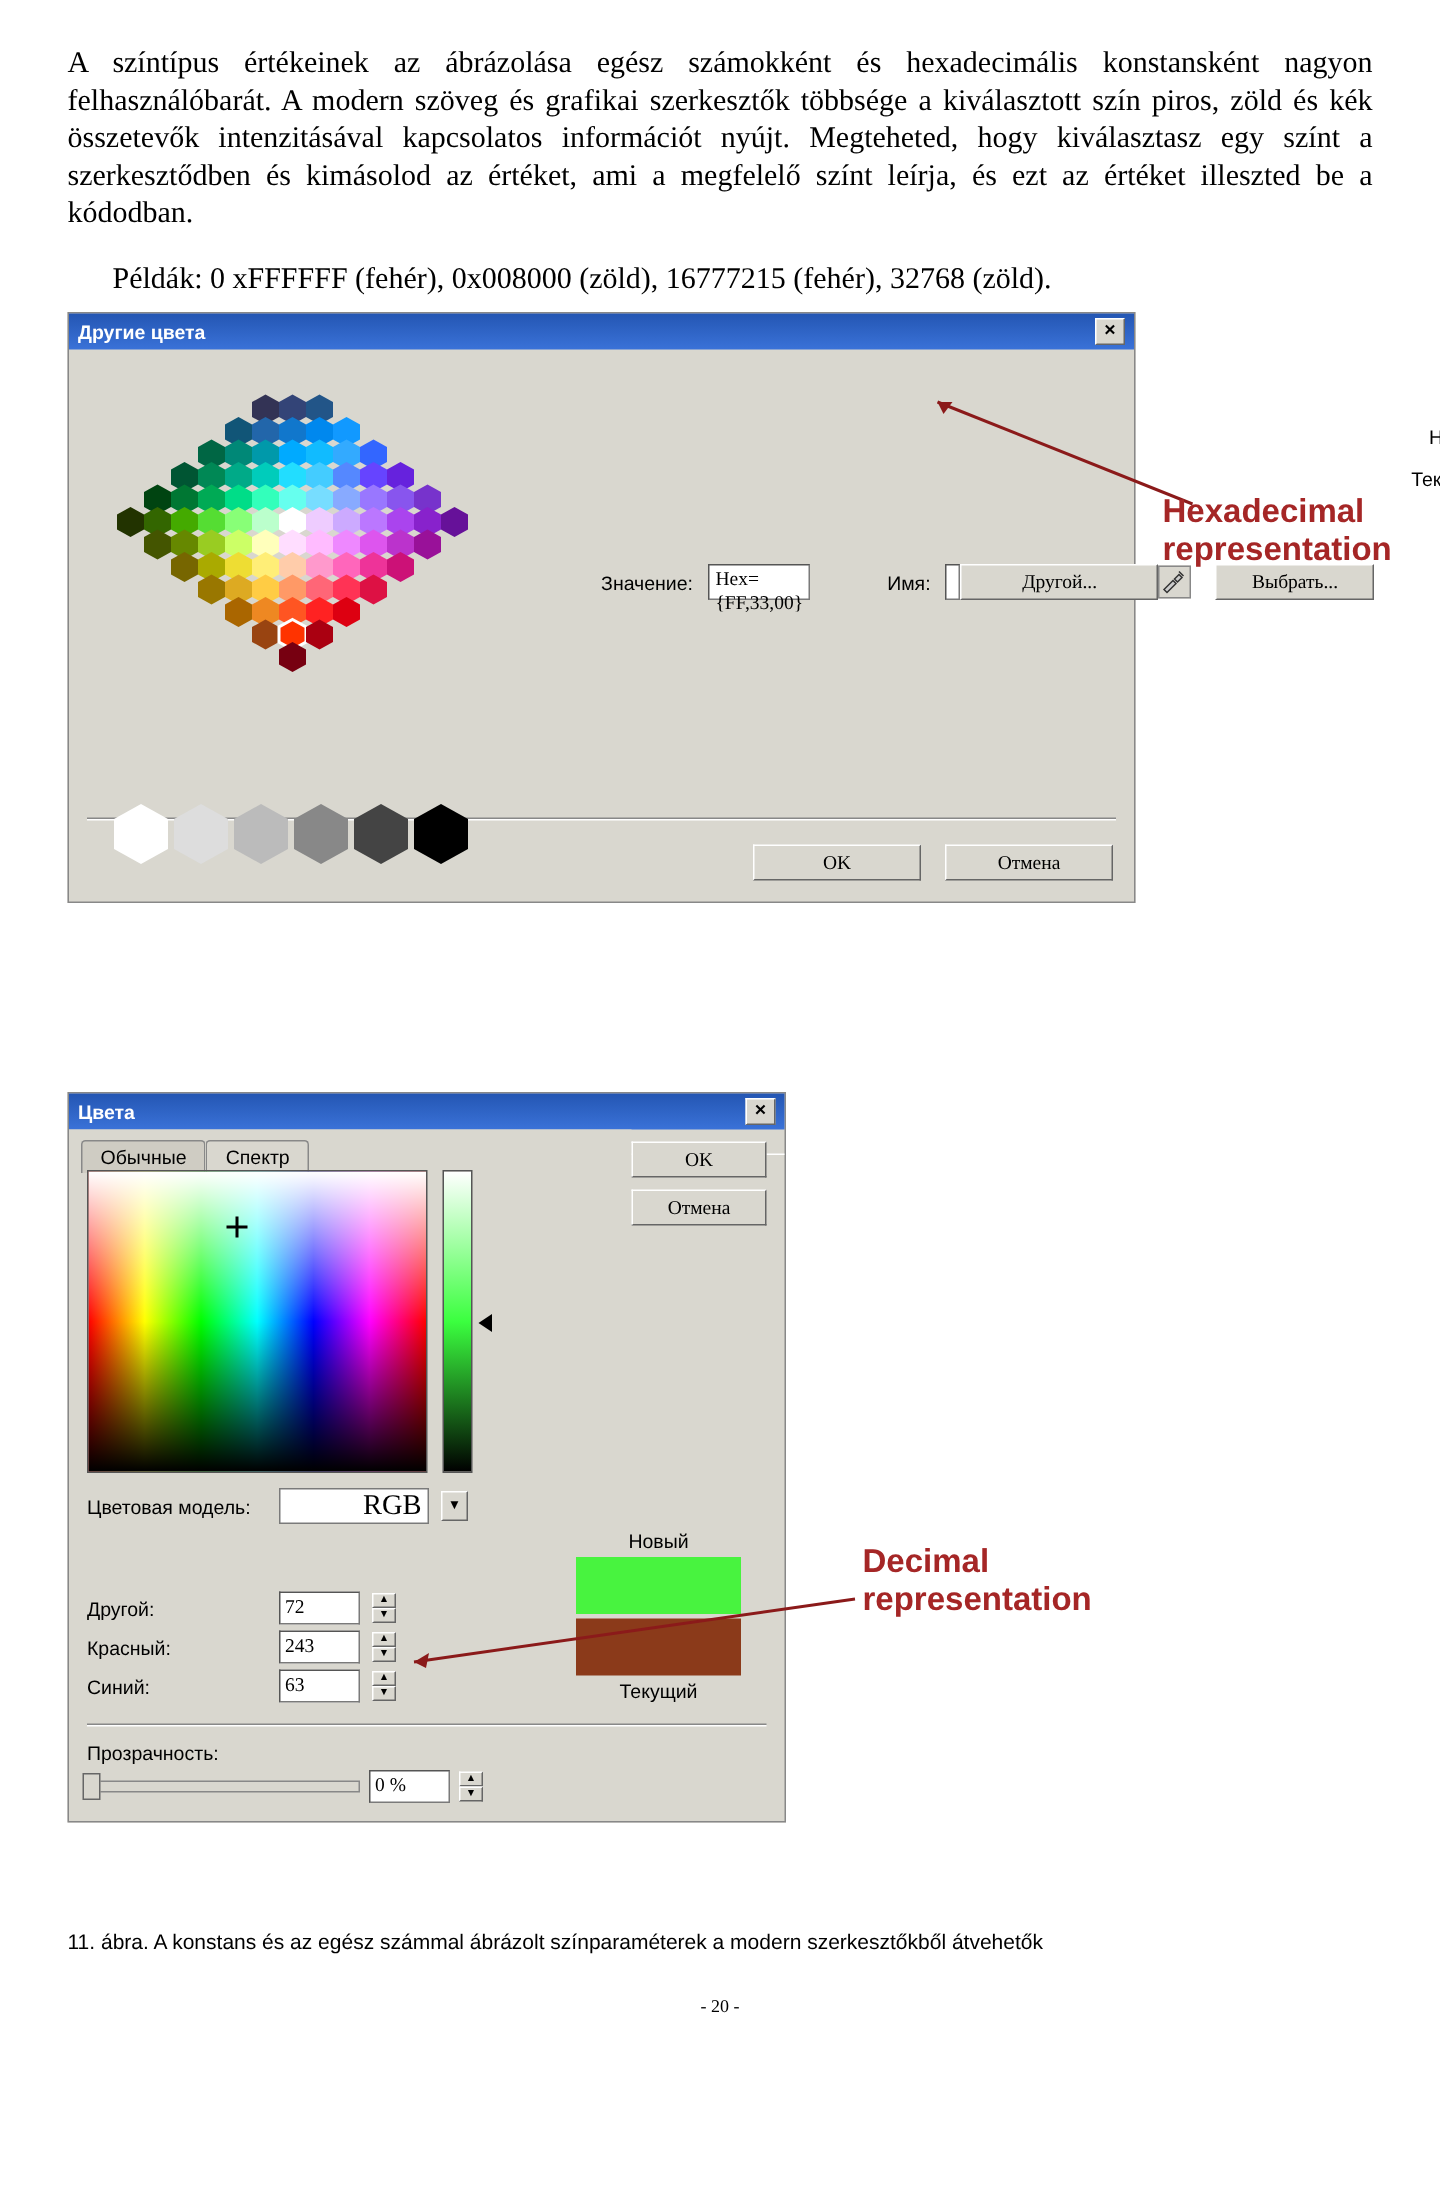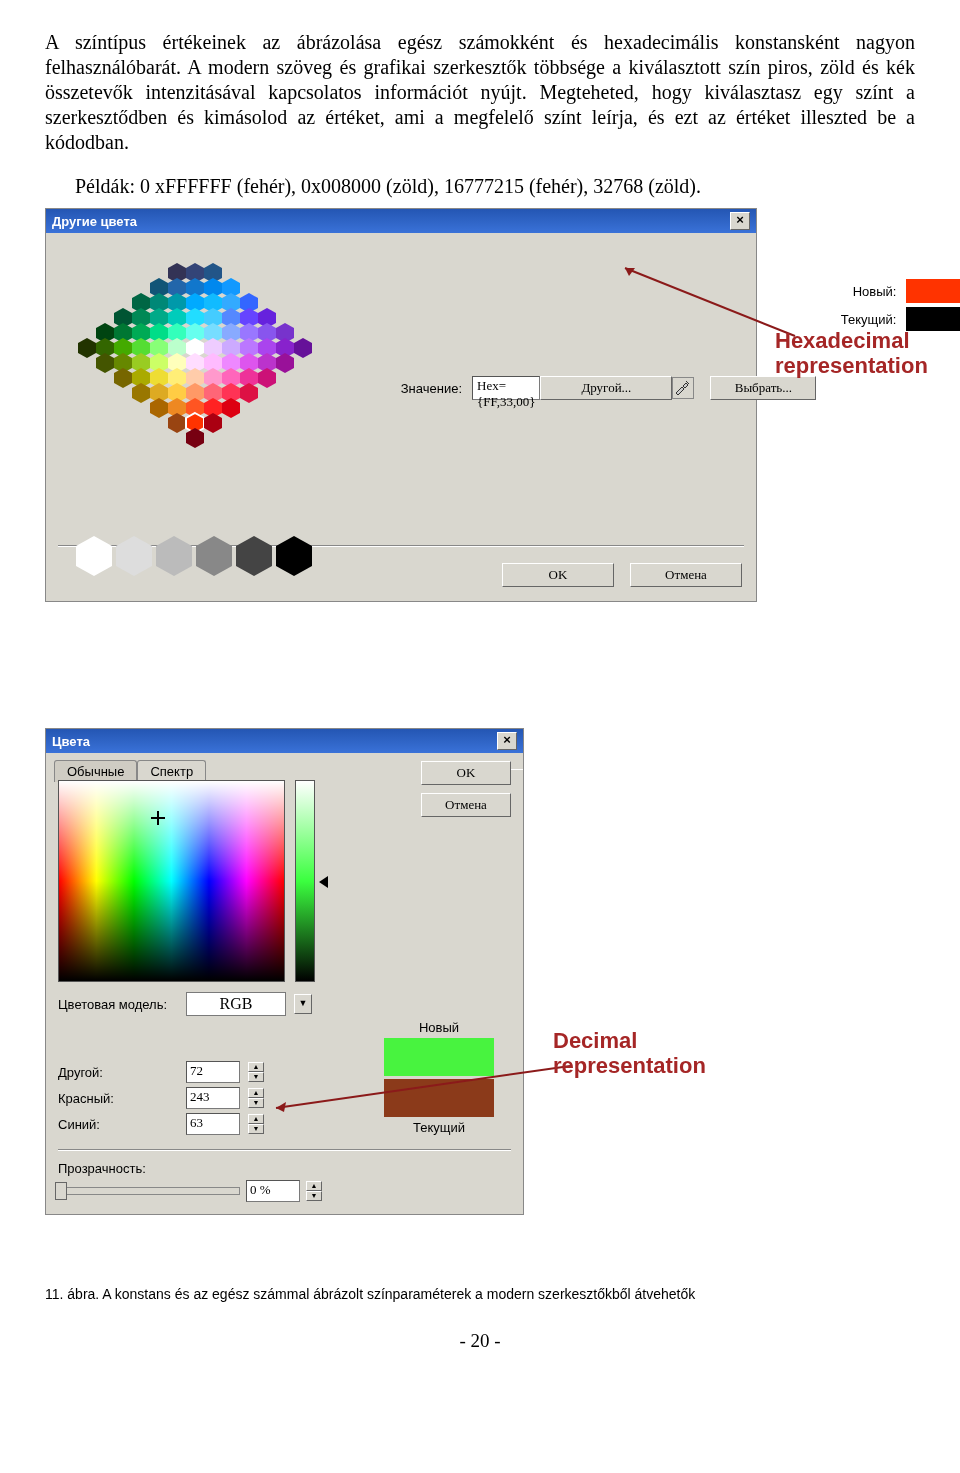--- a/index.html
+++ b/index.html
@@ -38,25 +38,25 @@
   .crosshair:after{left:6px;top:0;width:2px;height:14px}
   .lumbar{width:18px;height:200px;border:1px solid #555;background:linear-gradient(to bottom,#fff,#3bff3f 50%,#000);margin-left:10px}
   .tri{width:0;height:0;border-top:6px solid transparent;border-bottom:6px solid transparent;border-right:9px solid #000;margin-left:4px;margin-top:96px}
   .btncol{display:flex;flex-direction:column;gap:8px}
   .fields2{margin-top:10px}
   .frow{display:flex;align-items:center;margin:4px 0;gap:8px}
   .flab{width:120px}
   .numbox{width:46px;background:#fff;border:1px solid #7a7a7a;border-top-color:#555;border-left-color:#555;height:18px;padding:1px 3px;font-family:Tahoma;font-size:13px;text-align:left}
   .spn{width:16px;height:20px;display:inline-flex;flex-direction:column}
   .spn div{flex:1;background:#d9d7cf;border:1px solid #fff;border-right-color:#666;border-bottom-color:#666;font-size:7px;text-align:center;line-height:7px}
-  .sel{background:#fff;border:1px solid #7a7a7a;height:20px;width:90px;padding:1px 4px;font-family:Tahoma;font-size:16px;display:flex;justify-content:center;align-items:center}
+  .sel{background:#fff;border:1px solid #7a7a7a;height:20px;width:90px;padding:1px 4px;font-family:Tahoma;font-size:19px;display:flex;justify-content:flex-end;align-items:center}
   .dd{width:16px;height:18px;background:#d9d7cf;border:1px solid #fff;border-right-color:#666;border-bottom-color:#666;text-align:center;font-size:9px;line-height:16px}
   .sw2{width:110px;height:38px}
   .figcap{font-family:Arial,sans-serif;font-size:14px;margin-top:18px}
-  .pgnum{text-align:center;font-family:"Times New Roman";font-size:19px;margin-top:28px}
+  .pgnum{text-align:center;font-family:"Times New Roman";font-size:12px;margin-top:28px}
   .figwrap{position:relative;margin-left:0}
   .greyhex{display:flex;gap:4px;margin-top:8px;padding-left:18px}
 </style>
 </head>
 <body>
 
 <div class="page">
 
   <p class="para">A színtípus értékeinek az ábrázolása egész számokként és hexadecimális konstansként nagyon felhasználóbarát. A modern szöveg és grafikai szerkesztők többsége a kiválasztott szín piros, zöld és kék összetevők intenzitásával kapcsolatos információt nyújt. Megteheted, hogy kiválasztasz egy színt a szerkesztődben és kimásolod az értéket, ami a megfelelő színt leírja, és ezt az értéket illeszted be a kódodban.</p>
   <p class="examples">Példák: 0 xFFFFFF (fehér), 0x008000 (zöld), 16777215 (fehér), 32768 (zöld).</p>
@@ -354,20 +354,24 @@
                     <use href="#hx" fill="#000"></use>
                   </g>
             </g>
               </svg>
           </div>
         </div>
         <div class="labels1">
           <div class="lrow">
             <span class="llab">Значение:</span>
             <span class="tfield">Hex={FF,33,00}</span>
+          </div>
+          <div class="lrow">
+            <span class="llab">Имя:</span>
+            <span class="tfield"></span>
           </div>
           <div style="height:24px"></div>
           <div class="lrow" style="justify-content:flex-end">
             <span class="btn">Другой...</span>
           </div>
           <div class="lrow" style="justify-content:flex-end">
             <span class="eyedrop">
               <svg width="18" height="18" viewBox="0 0 18 18">
                   <path d="M3 15 L9 9 L11 11 L5 17 Z M10 8 L13 5 L15 7 L12 10 Z M13 3 L16 6" stroke="#333" fill="#ccc" stroke-width="1"></path>
                 </svg>
@@ -481,19 +485,19 @@
                 <div>▼</div>
               </span>
           </div>
         </div>
       </div>
     </div>
     <svg class="arrow" style="left:225px;top:330px" width="320" height="60">
       <line x1="6" y1="50" x2="300" y2="8" stroke="#8b1a1a" stroke-width="2"></line>
       <polygon points="6,50 16,44 14,54" fill="#8b1a1a"></polygon>
     </svg>
-    <div class="annot" style="left:508px;top:300px;width:220px">Decimal representation</div>
+    <div class="annot" style="left:530px;top:300px;width:220px">Decimal representation</div>
   </div>
 
   <div class="figcap">11. ábra. A konstans és az egész számmal ábrázolt színparaméterek a modern szerkesztőkből átvehetők</div>
   <div class="pgnum">- 20 -</div>
 
 </div>
 
 </body></html>

